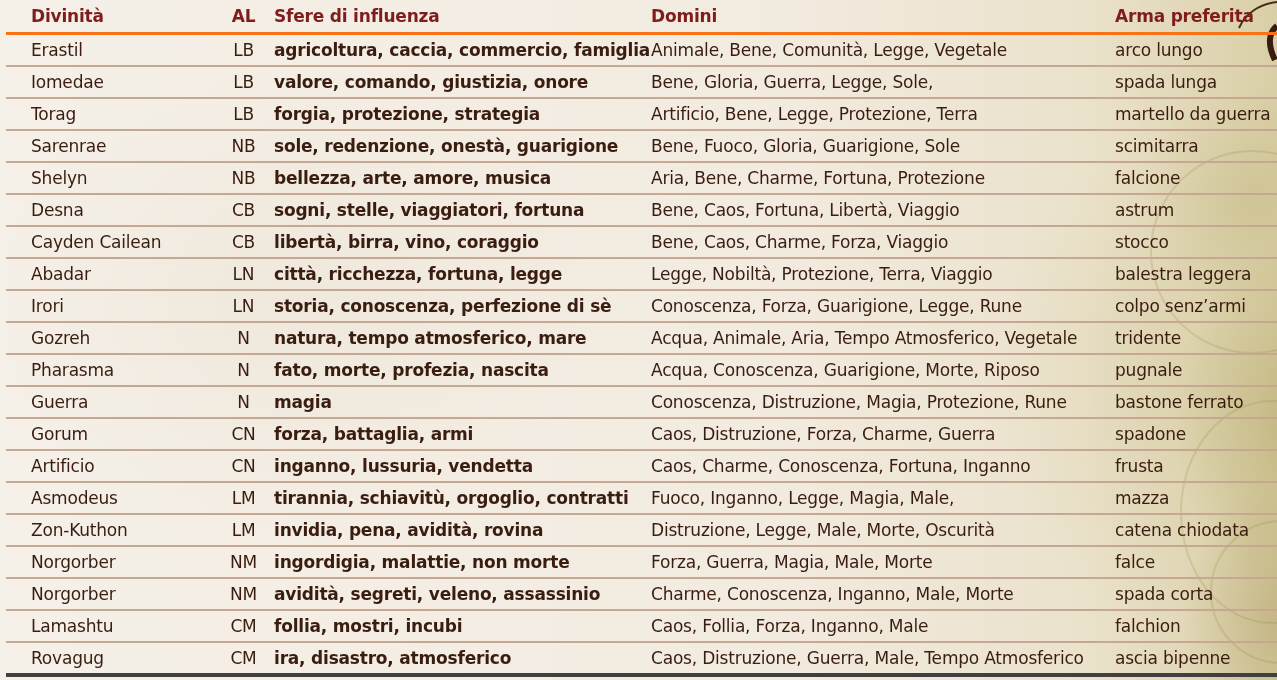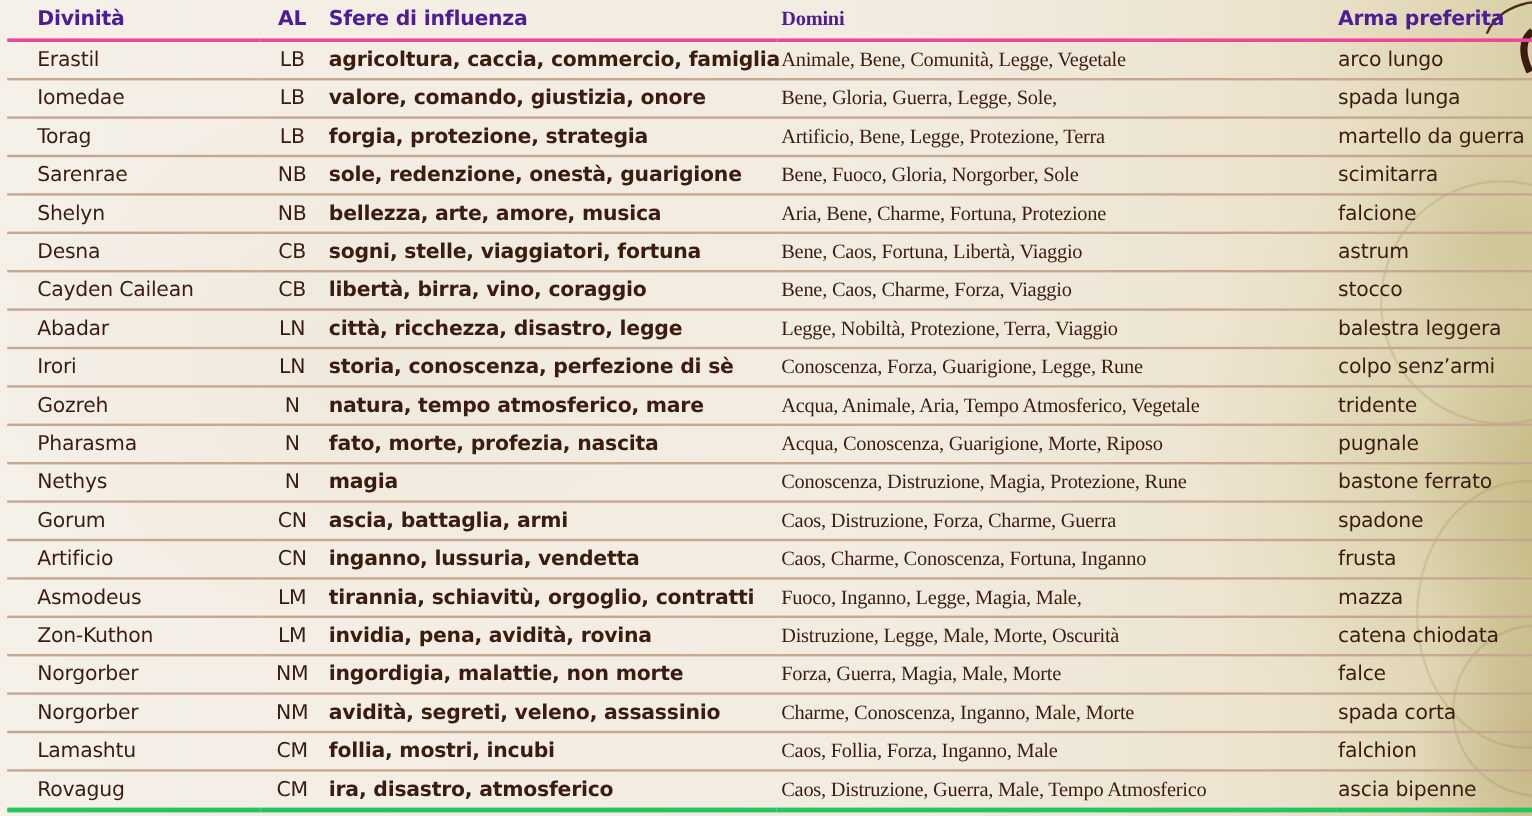--- a/index.html
+++ b/index.html
@@ -48,39 +48,39 @@
       table-layout: fixed;
       font-size: 17px;
       letter-spacing: -0.2px;
     }
     table.deities th {
       font-weight: bold;
       text-align: left;
       height: 32px;
       padding: 0;
       vertical-align: middle;
-      border-bottom: 3px solid #ec4899;
-      color: #4c1d95;
+      border-bottom: 3px solid #f97316;
+      color: #7f1d1d;
       white-space: nowrap;
     }
     table.deities td {
       height: 30px;
       padding: 0;
       vertical-align: middle;
       border-bottom: 2px solid #c6a792;
       white-space: nowrap;
       overflow: visible;
     }
     table.deities tr:last-child td {
-      border-bottom: 4px solid #22c55e;
+      border-bottom: 4px solid #404040;
     }
     .c-name { width: 186px; padding-left: 25px !important; }
     .c-al   { width: 53px; text-align: center !important; }
     .c-sph  { width: 373px; padding-left: 4px !important; font-weight: bold; }
-    .c-dom  { width: 463px; padding-left: 4px !important; font-family: Liberation Serif, serif; }
+    .c-dom  { width: 463px; padding-left: 4px !important; }
     .c-wpn  { width: 190px; padding-left: 1px !important; }
     th.c-name, td.c-name { padding-left: 25px; }
     th.c-al { text-align: center; }
   </style>
 </head>
 <body>
 
 <div class="bg"></div>
 <div class="swirl" style="left:1150px; top:150px; width:200px; height:200px;"></div>
 <div class="swirl" style="left:1180px; top:400px; width:180px; height:220px;"></div>
@@ -119,21 +119,21 @@
         <td class="c-name">Torag</td>
         <td class="c-al">LB</td>
         <td class="c-sph">forgia, protezione, strategia</td>
         <td class="c-dom">Artificio, Bene, Legge, Protezione, Terra</td>
         <td class="c-wpn">martello da guerra</td>
       </tr>
     <tr>
         <td class="c-name">Sarenrae</td>
         <td class="c-al">NB</td>
         <td class="c-sph">sole, redenzione, onestà, guarigione</td>
-        <td class="c-dom">Bene, Fuoco, Gloria, Norgorber, Sole</td>
+        <td class="c-dom">Bene, Fuoco, Gloria, Guarigione, Sole</td>
         <td class="c-wpn">scimitarra</td>
       </tr>
     <tr>
         <td class="c-name">Shelyn</td>
         <td class="c-al">NB</td>
         <td class="c-sph">bellezza, arte, amore, musica</td>
         <td class="c-dom">Aria, Bene, Charme, Fortuna, Protezione</td>
         <td class="c-wpn">falcione</td>
       </tr>
     <tr>
@@ -146,21 +146,21 @@
     <tr>
         <td class="c-name">Cayden Cailean</td>
         <td class="c-al">CB</td>
         <td class="c-sph">libertà, birra, vino, coraggio</td>
         <td class="c-dom">Bene, Caos, Charme, Forza, Viaggio</td>
         <td class="c-wpn">stocco</td>
       </tr>
     <tr>
         <td class="c-name">Abadar</td>
         <td class="c-al">LN</td>
-        <td class="c-sph">città, ricchezza, disastro, legge</td>
+        <td class="c-sph">città, ricchezza, fortuna, legge</td>
         <td class="c-dom">Legge, Nobiltà, Protezione, Terra, Viaggio</td>
         <td class="c-wpn">balestra leggera</td>
       </tr>
     <tr>
         <td class="c-name">Irori</td>
         <td class="c-al">LN</td>
         <td class="c-sph">storia, conoscenza, perfezione di sè</td>
         <td class="c-dom">Conoscenza, Forza, Guarigione, Legge, Rune</td>
         <td class="c-wpn">colpo senz’armi</td>
       </tr>
@@ -172,30 +172,30 @@
         <td class="c-wpn">tridente</td>
       </tr>
     <tr>
         <td class="c-name">Pharasma</td>
         <td class="c-al">N</td>
         <td class="c-sph">fato, morte, profezia, nascita</td>
         <td class="c-dom">Acqua, Conoscenza, Guarigione, Morte, Riposo</td>
         <td class="c-wpn">pugnale</td>
       </tr>
     <tr>
-        <td class="c-name">Nethys</td>
+        <td class="c-name">Guerra</td>
         <td class="c-al">N</td>
         <td class="c-sph">magia</td>
         <td class="c-dom">Conoscenza, Distruzione, Magia, Protezione, Rune</td>
         <td class="c-wpn">bastone ferrato</td>
       </tr>
     <tr>
         <td class="c-name">Gorum</td>
         <td class="c-al">CN</td>
-        <td class="c-sph">ascia, battaglia, armi</td>
+        <td class="c-sph">forza, battaglia, armi</td>
         <td class="c-dom">Caos, Distruzione, Forza, Charme, Guerra</td>
         <td class="c-wpn">spadone</td>
       </tr>
     <tr>
         <td class="c-name">Artificio</td>
         <td class="c-al">CN</td>
         <td class="c-sph">inganno, lussuria, vendetta</td>
         <td class="c-dom">Caos, Charme, Conoscenza, Fortuna, Inganno</td>
         <td class="c-wpn">frusta</td>
       </tr>

